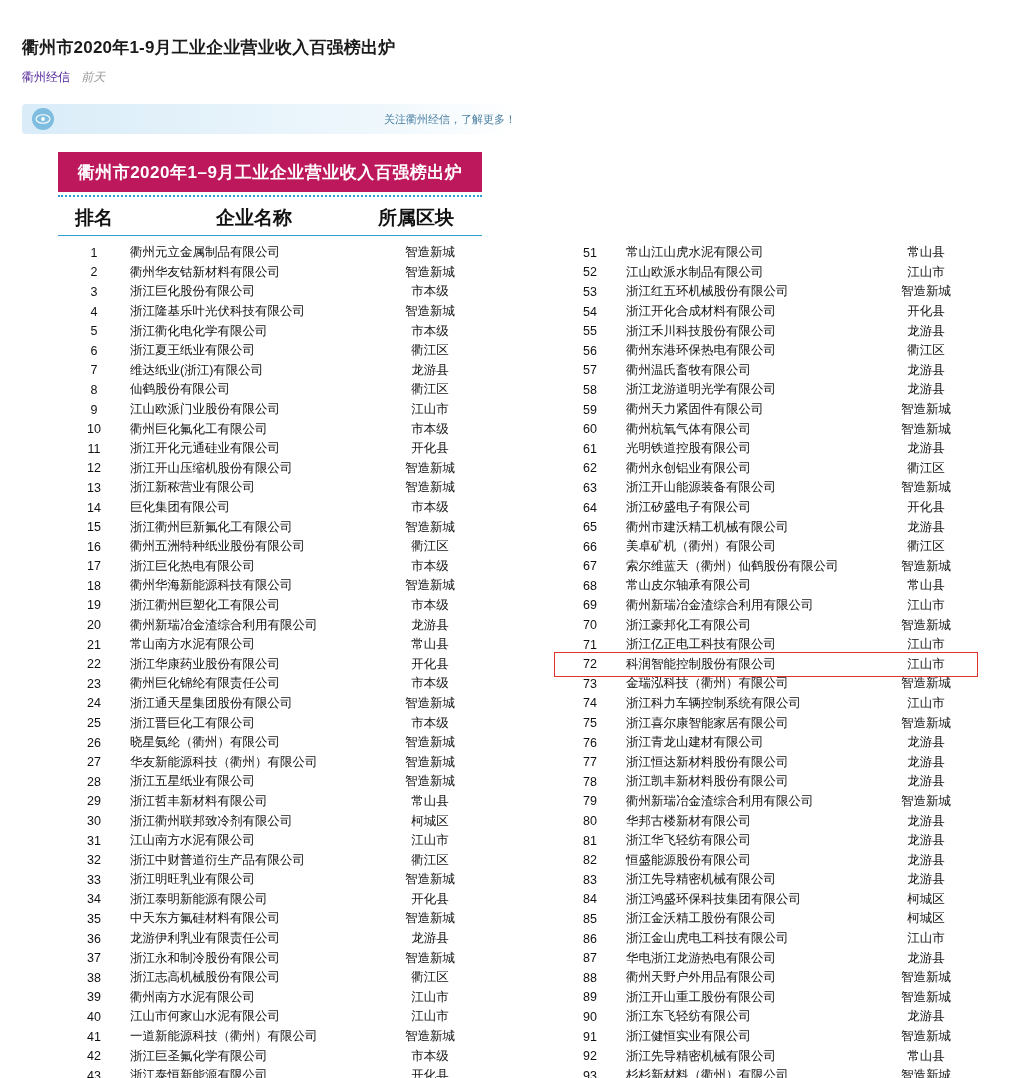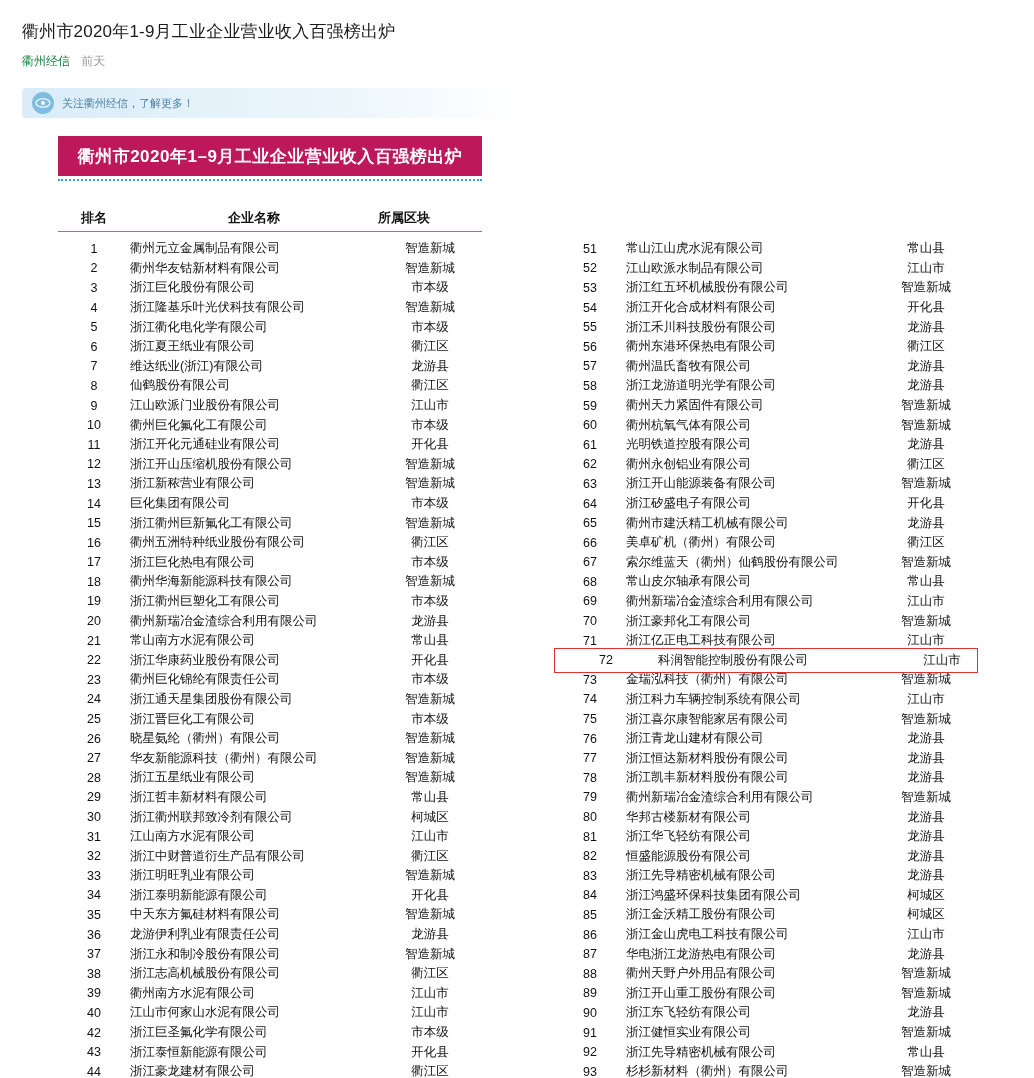--- a/index.html
+++ b/index.html
@@ -10,46 +10,48 @@
   body {
     width: 1034px;
     height: 1078px;
     font-family: "Liberation Sans", sans-serif;
     color: #222;
     position: relative;
     overflow: hidden;
   }
   .article-title {
     font-size: 17px;
-    font-weight: normal;
+    font-weight: bold;
     color: #1a1a1a;
-    padding: 20px 0 0 22px;
+    padding: 36px 0 0 22px;
     letter-spacing: 0.2px;
   }
   .meta-row {
     padding: 10px 0 0 22px;
     font-size: 12px;
   }
   .meta-account {
-    color: #15803d;
+    color: #4c1d95;
   }
   .meta-time {
     color: #9a9a9a;
     margin-left: 8px;
+    font-style: italic;
   }
   .follow-bar {
     margin: 18px 0 0 22px;
     width: 494px;
     height: 30px;
     border-radius: 4px;
     background: linear-gradient(to right, #d9ecf8, #eef7fc 70%, #ffffff);
     display: flex;
     align-items: center;
     padding-left: 10px;
     box-sizing: border-box;
+    justify-content: space-between;
   }
   .eye-icon {
     width: 22px;
     height: 22px;
     border-radius: 50%;
     background: #7fbde0;
     display: flex;
     align-items: center;
     justify-content: center;
     margin-right: 8px;
@@ -87,24 +89,23 @@
     display: flex;
     width: 424px;
     border-bottom: 1.5px solid #2e9fd4;
     margin-top: 8px;
     padding-bottom: 4px;
   }
   .head-rank { width: 72px; text-align: center; }
   .head-name { width: 248px; text-align: center; }
   .head-area { width: 104px; text-align: left; }
   .head-row span {
-    font-size: 13px;
+    font-size: 19px;
     font-weight: bold;
     color: #111;
-    margin-top: 20px;
   }
 
   .columns {
     display: flex;
     margin-top: 7px;
   }
   .col { width: 424px; }
   .col.right { margin-left: 72px; }
 
   table.rank-table {
@@ -117,21 +118,20 @@
     padding: 1.3px 0;
     color: #111;
     white-space: nowrap;
   }
   td.c-rank { width: 72px; text-align: center; }
   td.c-name { width: 248px; text-align: left; padding-left: 6px; }
   td.c-area { width: 104px; text-align: center; }
 
   tr.highlight td {
     position: relative;
-    padding-left: 32px;
   }
   .hl-box {
     position: absolute;
     border: 1.5px solid #e0322c;
     pointer-events: none;
   }
   .right-wrap { position: relative; }
 </style>
 </head>
 <body>
@@ -361,20 +361,25 @@
               <td class="c-rank">39</td>
               <td class="c-name">衢州南方水泥有限公司</td>
               <td class="c-area">江山市</td>
             </tr>
             <tr>
               <td class="c-rank">40</td>
               <td class="c-name">江山市何家山水泥有限公司</td>
               <td class="c-area">江山市</td>
             </tr>
             <tr>
+              <td class="c-rank">41</td>
+              <td class="c-name">一道新能源科技（衢州）有限公司</td>
+              <td class="c-area">智造新城</td>
+            </tr>
+            <tr>
               <td class="c-rank">42</td>
               <td class="c-name">浙江巨圣氟化学有限公司</td>
               <td class="c-area">市本级</td>
             </tr>
             <tr>
               <td class="c-rank">43</td>
               <td class="c-name">浙江泰恒新能源有限公司</td>
               <td class="c-area">开化县</td>
             </tr>
             <tr>

